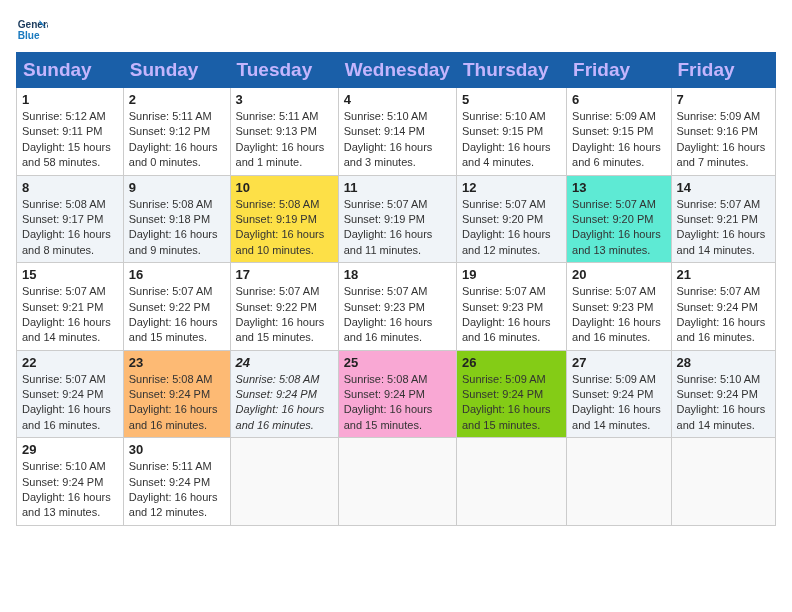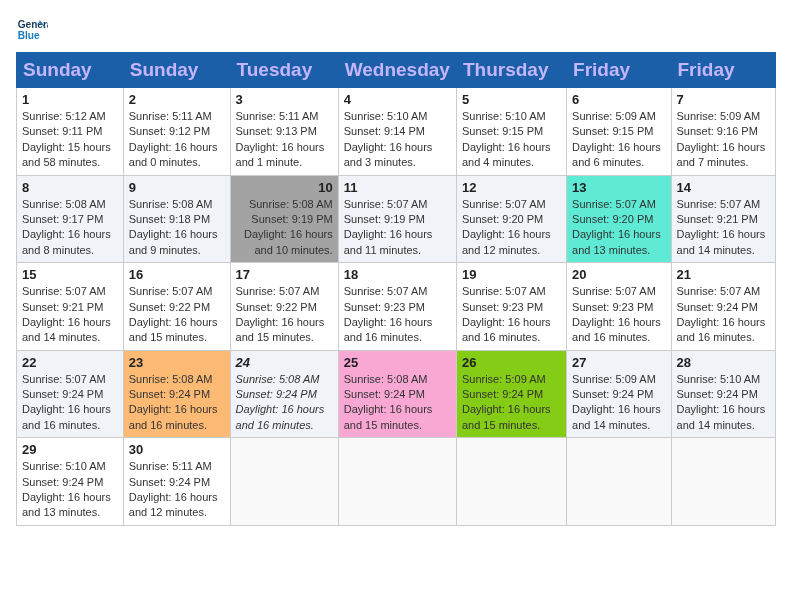--- a/index.html
+++ b/index.html
@@ -144,21 +144,21 @@
       </tr>
       <tr>
         <td style="background: rgb(240, 244, 248);">
           <span class="day-number">8</span>
           <div class="day-info">Sunrise: 5:08 AM<br>Sunset: 9:17 PM<br>Daylight: 16 hours and 8 minutes.</div>
         </td>
         <td style="background: rgb(240, 244, 248);">
           <span class="day-number">9</span>
           <div class="day-info">Sunrise: 5:08 AM<br>Sunset: 9:18 PM<br>Daylight: 16 hours and 9 minutes.</div>
         </td>
-        <td style="background: #a3a3a3; text-align: right;">
+        <td style="background: #fde047;">
           <span class="day-number">10</span>
           <div class="day-info">Sunrise: 5:08 AM<br>Sunset: 9:19 PM<br>Daylight: 16 hours and 10 minutes.</div>
         </td>
         <td style="background: rgb(240, 244, 248);">
           <span class="day-number">11</span>
           <div class="day-info">Sunrise: 5:07 AM<br>Sunset: 9:19 PM<br>Daylight: 16 hours and 11 minutes.</div>
         </td>
         <td style="background: rgb(240, 244, 248);">
           <span class="day-number">12</span>
           <div class="day-info">Sunrise: 5:07 AM<br>Sunset: 9:20 PM<br>Daylight: 16 hours and 12 minutes.</div>

